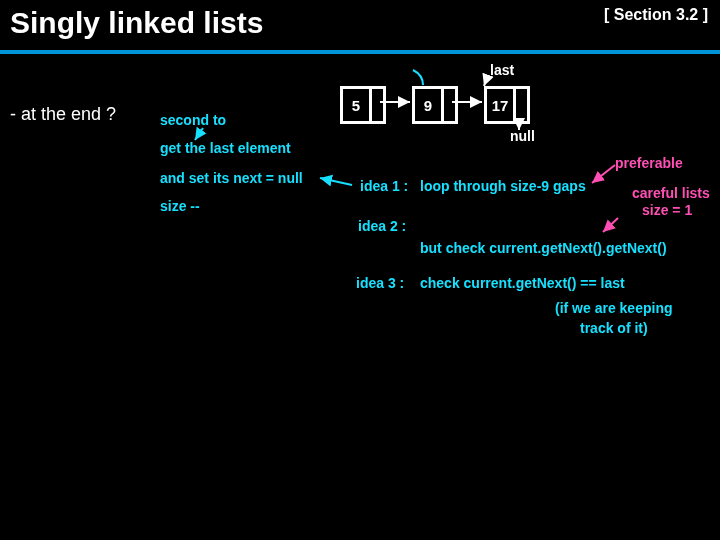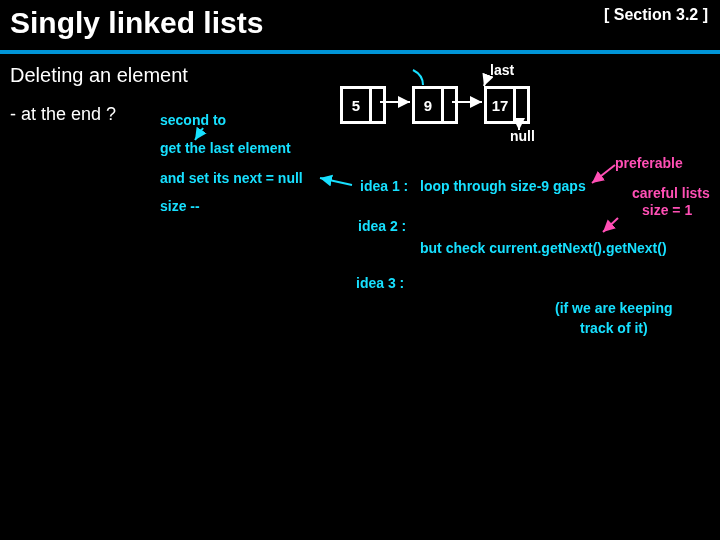--- a/index.html
+++ b/index.html
@@ -108,21 +108,20 @@
 </style>
 </head>
 <body>
 
 <div class="slide">
 
   <div class="title">Singly linked lists</div>
   <div class="section-ref">[ Section 3.2 ]</div>
   <div class="rule"></div>
 
-  <div class="heading">Deleting an element</div>
   <div class="sub">- at the end ?</div>
 
   <div class="node" style="left:340px; top:86px;">
     <div class="val">5</div>
     <div class="ptr"></div>
   </div>
   <div class="node" style="left:412px; top:86px;">
     <div class="val">9</div>
     <div class="ptr"></div>
   </div>
@@ -139,20 +138,21 @@
   <div class="label-cyan" style="left:160px; top:170px;">and set its next = null</div>
   <div class="label-cyan" style="left:160px; top:198px;">size --</div>
 
   <div class="label-cyan" style="left:360px; top:178px;">idea 1 :</div>
   <div class="label-cyan" style="left:420px; top:178px;">loop through size-9 gaps</div>
 
   <div class="label-cyan" style="left:358px; top:218px;text-align:center;">idea 2 :</div>
   <div class="label-cyan" style="left:420px; top:240px;">but check  current.getNext().getNext()</div>
 
   <div class="label-cyan" style="left:356px; top:275px;">idea 3 :</div>
+  <div class="label-cyan" style="left:420px; top:275px;">check  current.getNext() == last</div>
 
   <div class="label-cyan" style="left:555px; top:300px;">(if we are keeping</div>
   <div class="label-cyan" style="left:580px; top:320px;">track of it)</div>
 
   <div class="label-pink" style="left:615px; top:155px;">preferable</div>
   <div class="label-pink" style="left:632px; top:185px;">careful lists</div>
   <div class="label-pink" style="left:642px; top:202px;">size = 1</div>
 
   <svg class="overlay">
     <defs>

